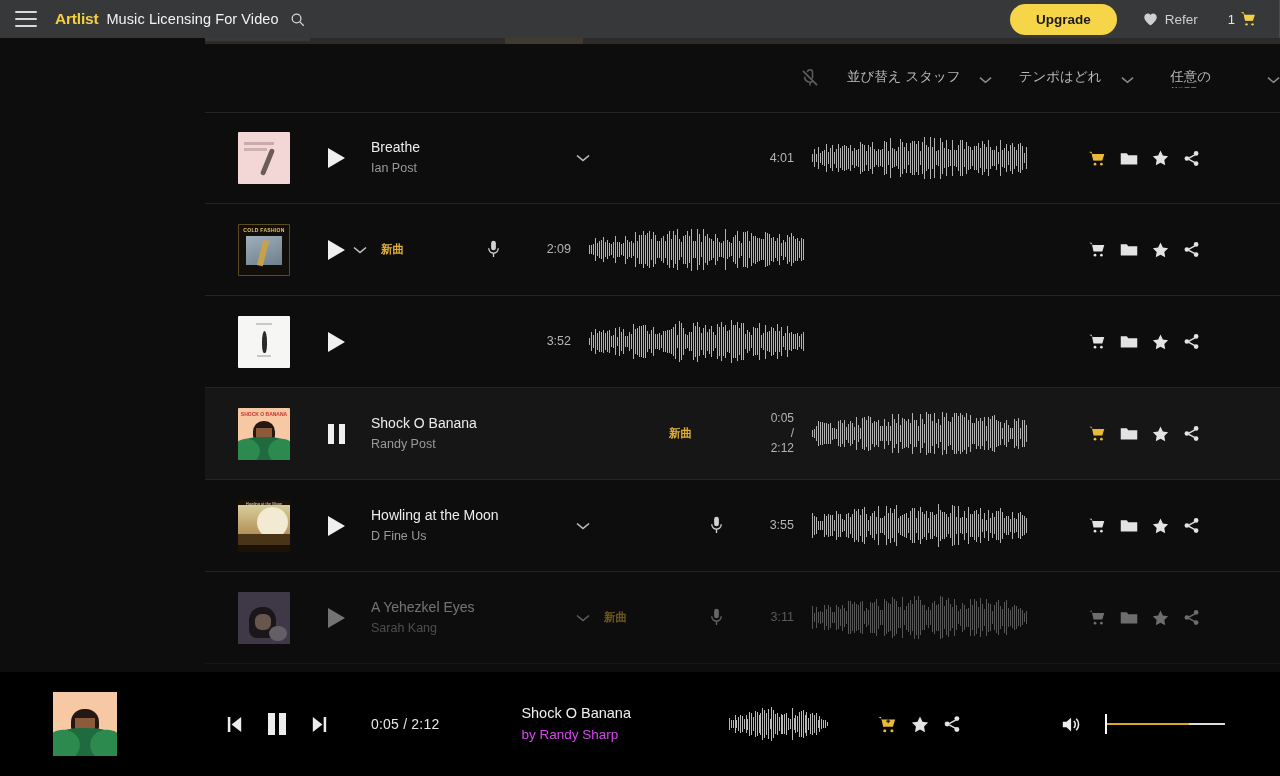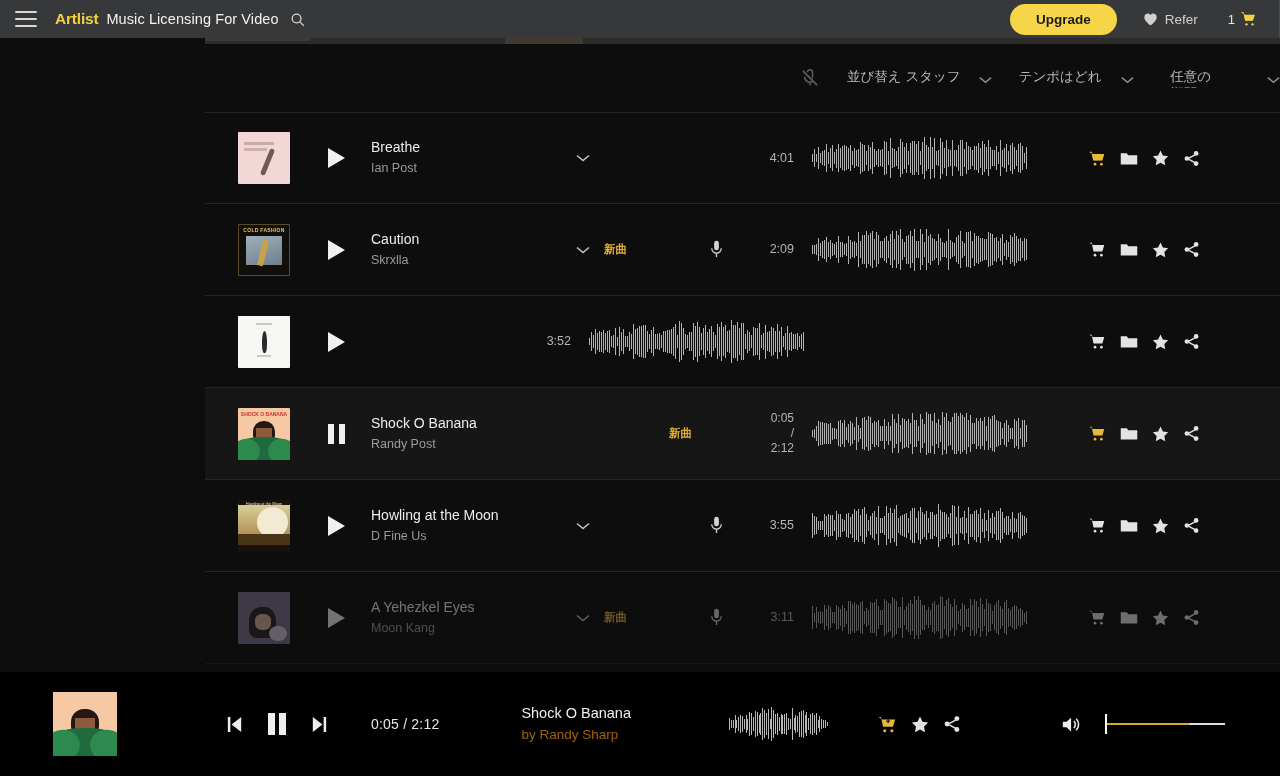--- a/index.html
+++ b/index.html
@@ -92,21 +92,21 @@
   .act { cursor:pointer; display:flex; align-items:center; }
 
   
   .player { position:absolute; left:0; bottom:0; width:1280px; height:104px; background:#000; display:flex; align-items:center; z-index:30; }
   .p-thumb { width:64px; height:64px; margin-left:53px; overflow:hidden; position:relative; flex-shrink:0; }
   .p-controls { display:flex; align-items:center; gap:24px; margin-left:110px; }
   .p-btn { cursor:pointer; display:flex; align-items:center; }
   .p-time { margin-left:44px; font-size:14px; color:#e6e6e6; letter-spacing:.2px; }
   .p-info { margin-left:82px; }
   .p-title { font-size:14.5px; color:#efefef; line-height:21px; }
-  .p-by { font-size:13.5px; color:#a16207; line-height:21px; }
+  .p-by { font-size:13.5px; color:#d946ef; line-height:21px; }
   .p-wave { margin-left:98px; width:100px; height:36px; display:flex; align-items:center; gap:1px; overflow:hidden; }
   .p-wave span { flex:1 0 auto; background:#b9b9b9; }
   .p-actions { margin-left:48px; display:flex; align-items:center; gap:14px; }
   .p-vol { margin-left:100px; display:flex; align-items:center; gap:0; }
   .vol-track { position:relative; width:120px; height:2px; margin-left:22px; background:#dcdcdc; }
   .vol-fill { position:absolute; left:0; top:0; height:2px; background:#d9a829; }
   .vol-handle { position:absolute; top:-9px; width:2px; height:20px; background:#fff; }
 
   
   .art-breathe { background:#f3d7d7; width:100%; height:100%; position:relative; }
@@ -389,24 +389,20 @@
       <div class="thumb">
         <div class="art-cold">
             <div class="cf">COLD FASHION</div>
             <div class="img"></div>
             <div class="leg"></div>
           </div>
       </div>
       <div class="play-btn">
           <div class="tri"></div>
         </div>
-      <div class="meta">
-        <div class="t-title">Caution</div>
-        <div class="t-artist">Skrxlla</div>
-      </div>
       <div class="mid-col">
         <svg class="icon chev-row" width="14" height="8" viewBox="0 0 14 8" fill="none" stroke="#c2c2c2" stroke-width="1.6">
             <path d="M1 1.5 7 6.5 13 1.5"></path>
           </svg>
         <span class="tag-new">新曲</span>
       </div>
       <div class="mic-col">
         <svg class="icon" width="15" height="19" viewBox="0 0 18 24" fill="#d2d2d2">
             <rect x="6" y="1" width="6" height="12" rx="3"></rect>
             <path d="M3 10.5a6 6 0 0 0 12 0" fill="none" stroke="#d2d2d2" stroke-width="1.7"></path>
@@ -1049,21 +1045,21 @@
             <div class="hair"></div>
             <div class="skin"></div>
             <div class="flw"></div>
           </div>
       </div>
       <div class="play-btn">
           <div class="tri"></div>
         </div>
       <div class="meta">
         <div class="t-title">A Yehezkel Eyes</div>
-        <div class="t-artist">Moon Kang</div>
+        <div class="t-artist">Sarah Kang</div>
       </div>
       <div class="mid-col">
         <svg class="icon chev-row" width="14" height="8" viewBox="0 0 14 8" fill="none" stroke="#c2c2c2" stroke-width="1.6">
             <path d="M1 1.5 7 6.5 13 1.5"></path>
           </svg>
         <span class="tag-new">新曲</span>
       </div>
       <div class="mic-col">
         <svg class="icon" width="15" height="19" viewBox="0 0 18 24" fill="#d2d2d2">
             <rect x="6" y="1" width="6" height="12" rx="3"></rect>

